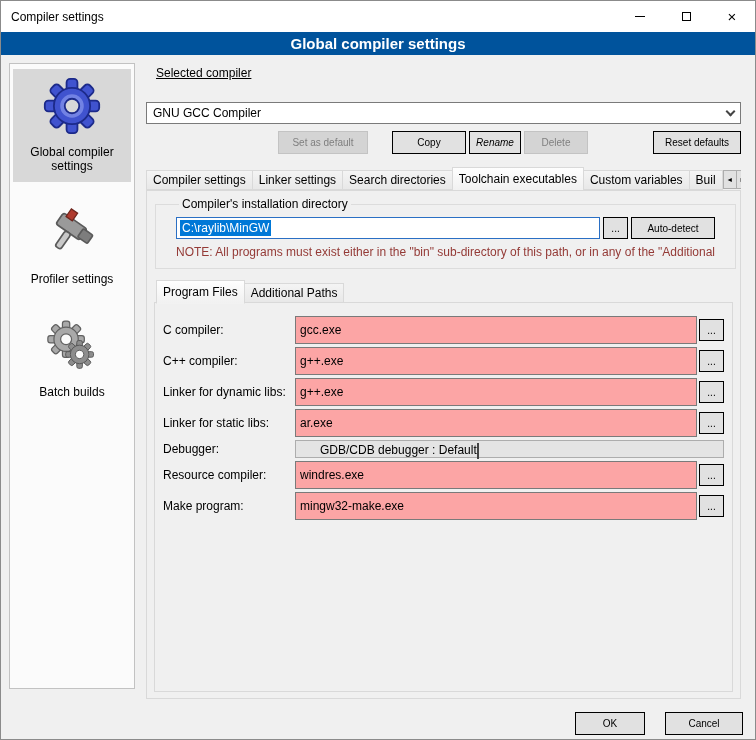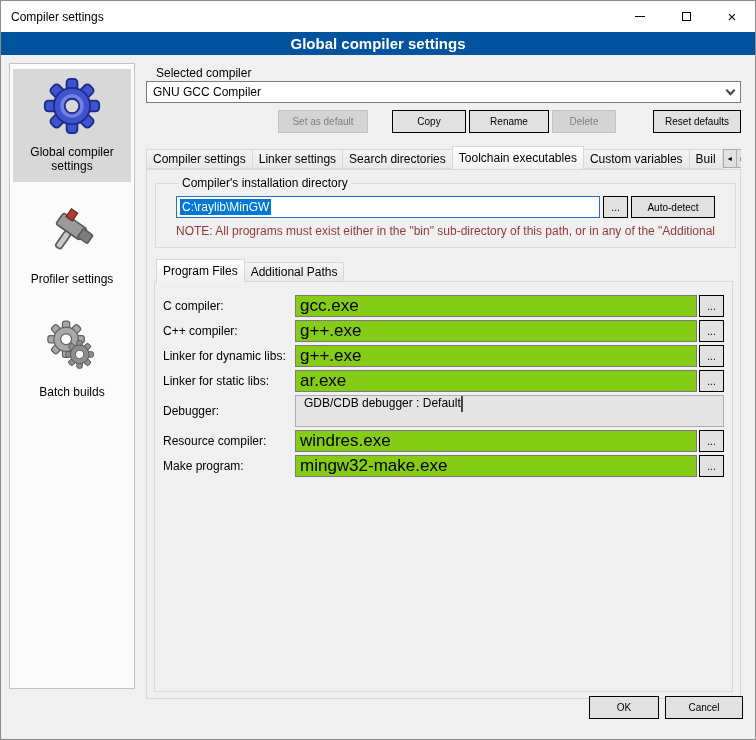--- a/index.html
+++ b/index.html
@@ -37,40 +37,40 @@
     background: #FBFBFB; border: 1px solid #C2C2C2; padding-top: 3px;
   }
   .side-item { margin: 2px 3px 0; padding: 5px 2px 9px; text-align: center; cursor: default; }
   .side-item.selected { background: #D8D8D8; }
   .side-item .icon-wrap { height: 64px; display: flex; align-items: center; justify-content: center; }
   .side-item .side-label { margin-top: 7px; font-size: 12px; line-height: 14px; }
   .side-item + .side-item { margin-top: 14px; }
 
   
   .main { position: absolute; left: 145px; top: 8px; right: 14px; bottom: 40px; display: flex; flex-direction: column; }
-  .section-label { margin: 3px 0 1px 10px; }
+  .section-label { margin: 3px 0 22px 10px; text-decoration: underline; }
 
   .combo {
     height: 22px; background: #fff; border: 1px solid #7A7A7A;
     display: flex; align-items: center; padding-left: 6px; position: relative;
   }
   .combo .arrow-zone { position: absolute; right: 0; top: 0; width: 20px; height: 100%; display: flex; align-items: center; justify-content: center; }
   .chev { width: 7px; height: 7px; border-right: 2px solid #444; border-bottom: 2px solid #444; transform: rotate(45deg); margin-top: -4px; }
 
   .btn {
     background: #E1E1E1; border: 1px solid #000000; height: 23px;
     font-family: "Liberation Sans", sans-serif; font-size: 10px; color: #000;
   }
   .btn:disabled { background: #D4D4D4; border-color: #C3C3C3; color: #7f7f7f; }
 
   .btnrow { display: flex; margin-top: 7px; height: 23px; }
   .sp1 { width: 132px; }
   .b-default { width: 90px; }
   .b-copy { width: 74px; margin-left: 24px; }
-  .b-rename { width: 80px; margin-left: 3px; }
+  .b-rename { width: 52px; margin-left: 3px; font-style: italic; }
   .b-delete { width: 64px; margin-left: 3px; }
   .b-reset { width: 88px; margin-left: auto; }
 
   
   .tabstrip { display: flex; align-items: flex-end; margin-top: 13px; position: relative; z-index: 2; overflow: hidden; }
   .tab {
     flex-shrink: 0; height: 20px; line-height: 19px; padding: 0 6px;
     background: linear-gradient(#F4F4F4, #E8E8E8); border: 1px solid #D9D9D9; white-space: nowrap;
   }
   .tab + .tab { margin-left: -1px; }
@@ -107,31 +107,31 @@
   
   .subtabs { display: flex; align-items: flex-end; margin-top: 11px; padding-left: 2px; position: relative; z-index: 2; }
   .subpanel {
     flex: 1; border: 1px solid #D9D9D9; background: #F0F0F0; margin-top: -1px;
     padding: 13px 8px 8px; min-height: 0;
   }
 
   .frow { display: flex; align-items: center; margin-bottom: 3px; }
   .flabel { width: 132px; flex-shrink: 0; }
   .finput {
-    flex: 1; height: 22px; border: 1px solid #7A7A7A; background: #84cc16; padding: 0 4px;
-    font-family: "Liberation Sans", sans-serif; font-size: 17px; min-width: 0;
+    flex: 1; height: 28px; border: 1px solid #7A7A7A; background: #fca5a5; padding: 0 4px;
+    font-family: "Liberation Sans", sans-serif; font-size: 12px; min-width: 0;
   }
   .fbrowse { width: 25px; height: 22px; margin-left: 2px; flex-shrink: 0; }
   .fselect {
-    flex: 1; height: 32px; background: #E4E4E4; border: 1px solid #ADADAD;
-    display: flex; align-items: flex-start; padding-left: 8px; position: relative;
-  }
-
-  
-  .footer { position: absolute; right: 12px; bottom: 20px; display: flex; gap: 6px; align-items: flex-end; }
+    flex: 1; height: 18px; background: #E4E4E4; border: 1px solid #ADADAD;
+    display: flex; align-items: flex-end; padding-left: 24px; position: relative;
+  }
+
+  
+  .footer { position: absolute; right: 12px; bottom: 4px; display: flex; gap: 20px; align-items: flex-end; }
   .b-ok { width: 70px; }
   .b-cancel { width: 78px; }
 </style>
 </head>
 <body>
 
 <svg width="0" height="0" style="position:absolute" aria-hidden="true">
   <defs>
     <g id="gear-shape">
       <rect x="-6" y="-30" width="12" height="60" rx="4"></rect>

